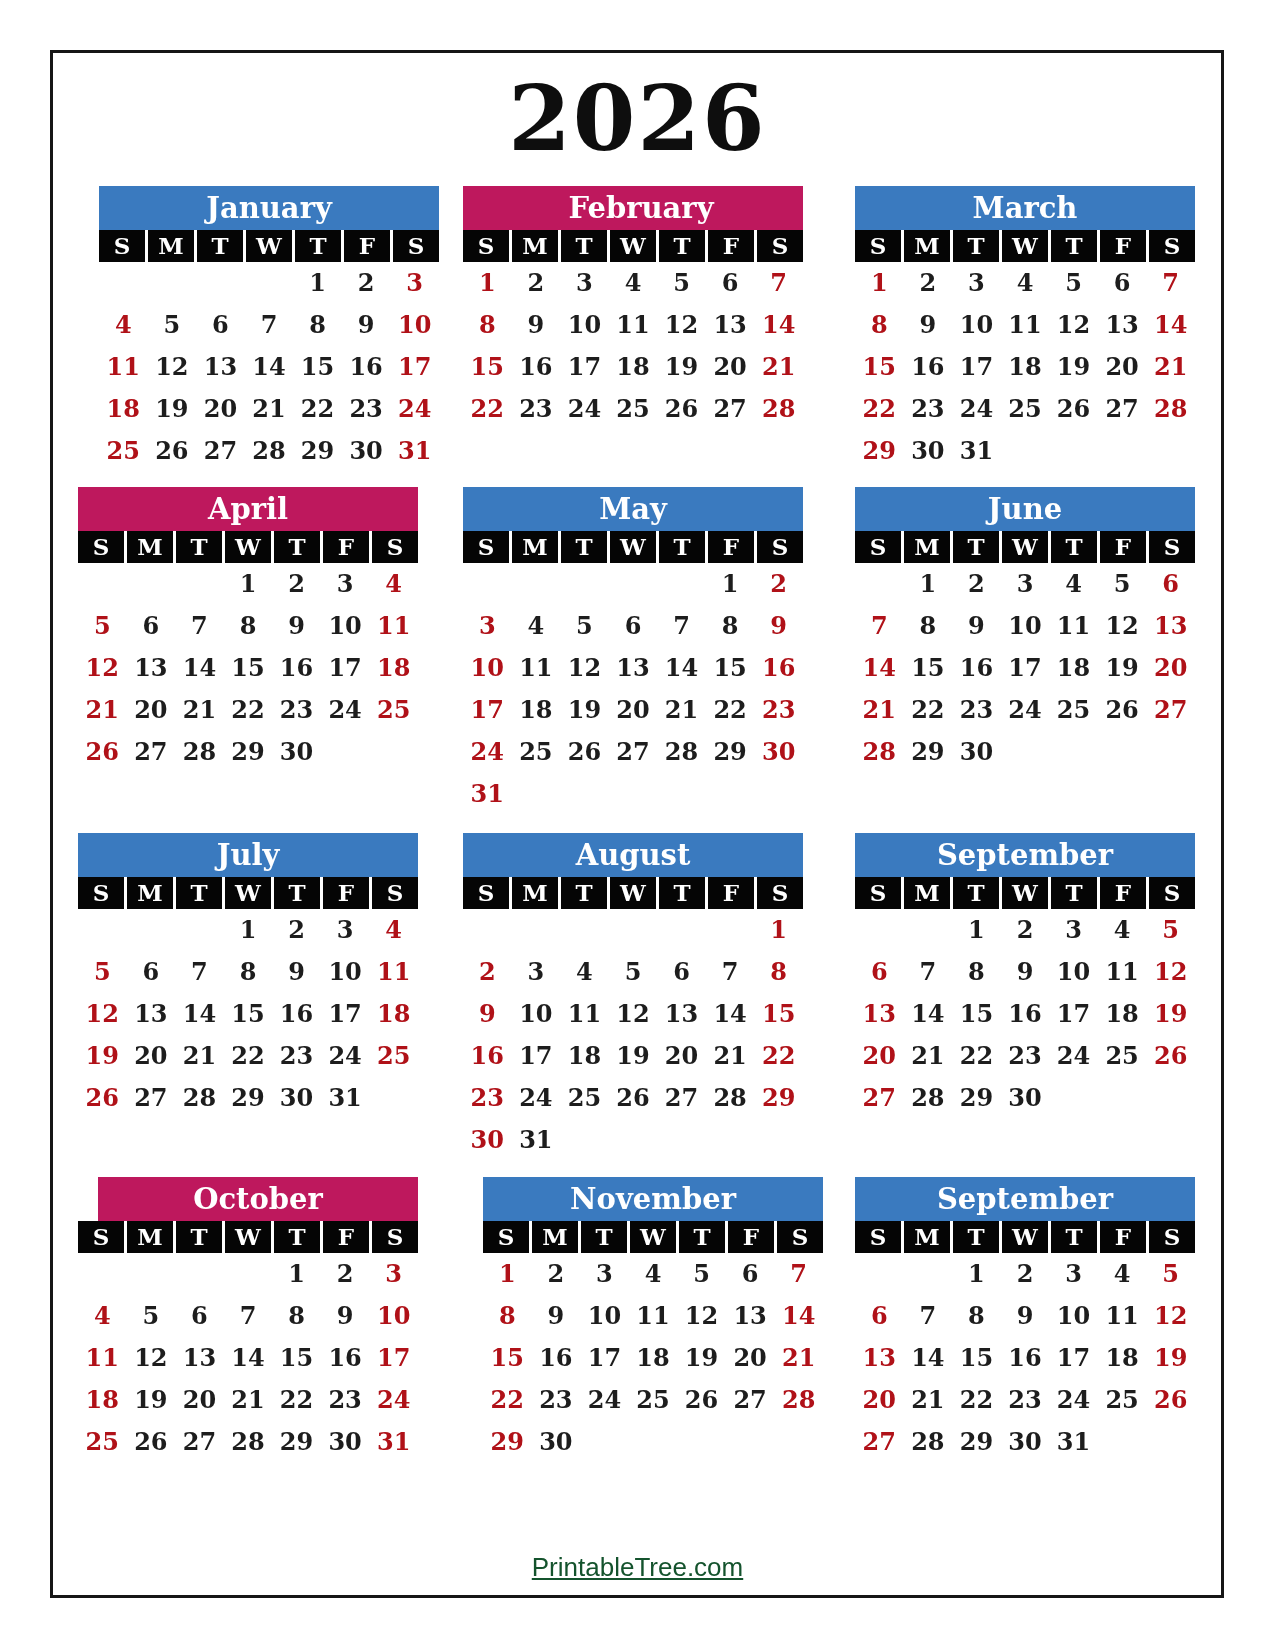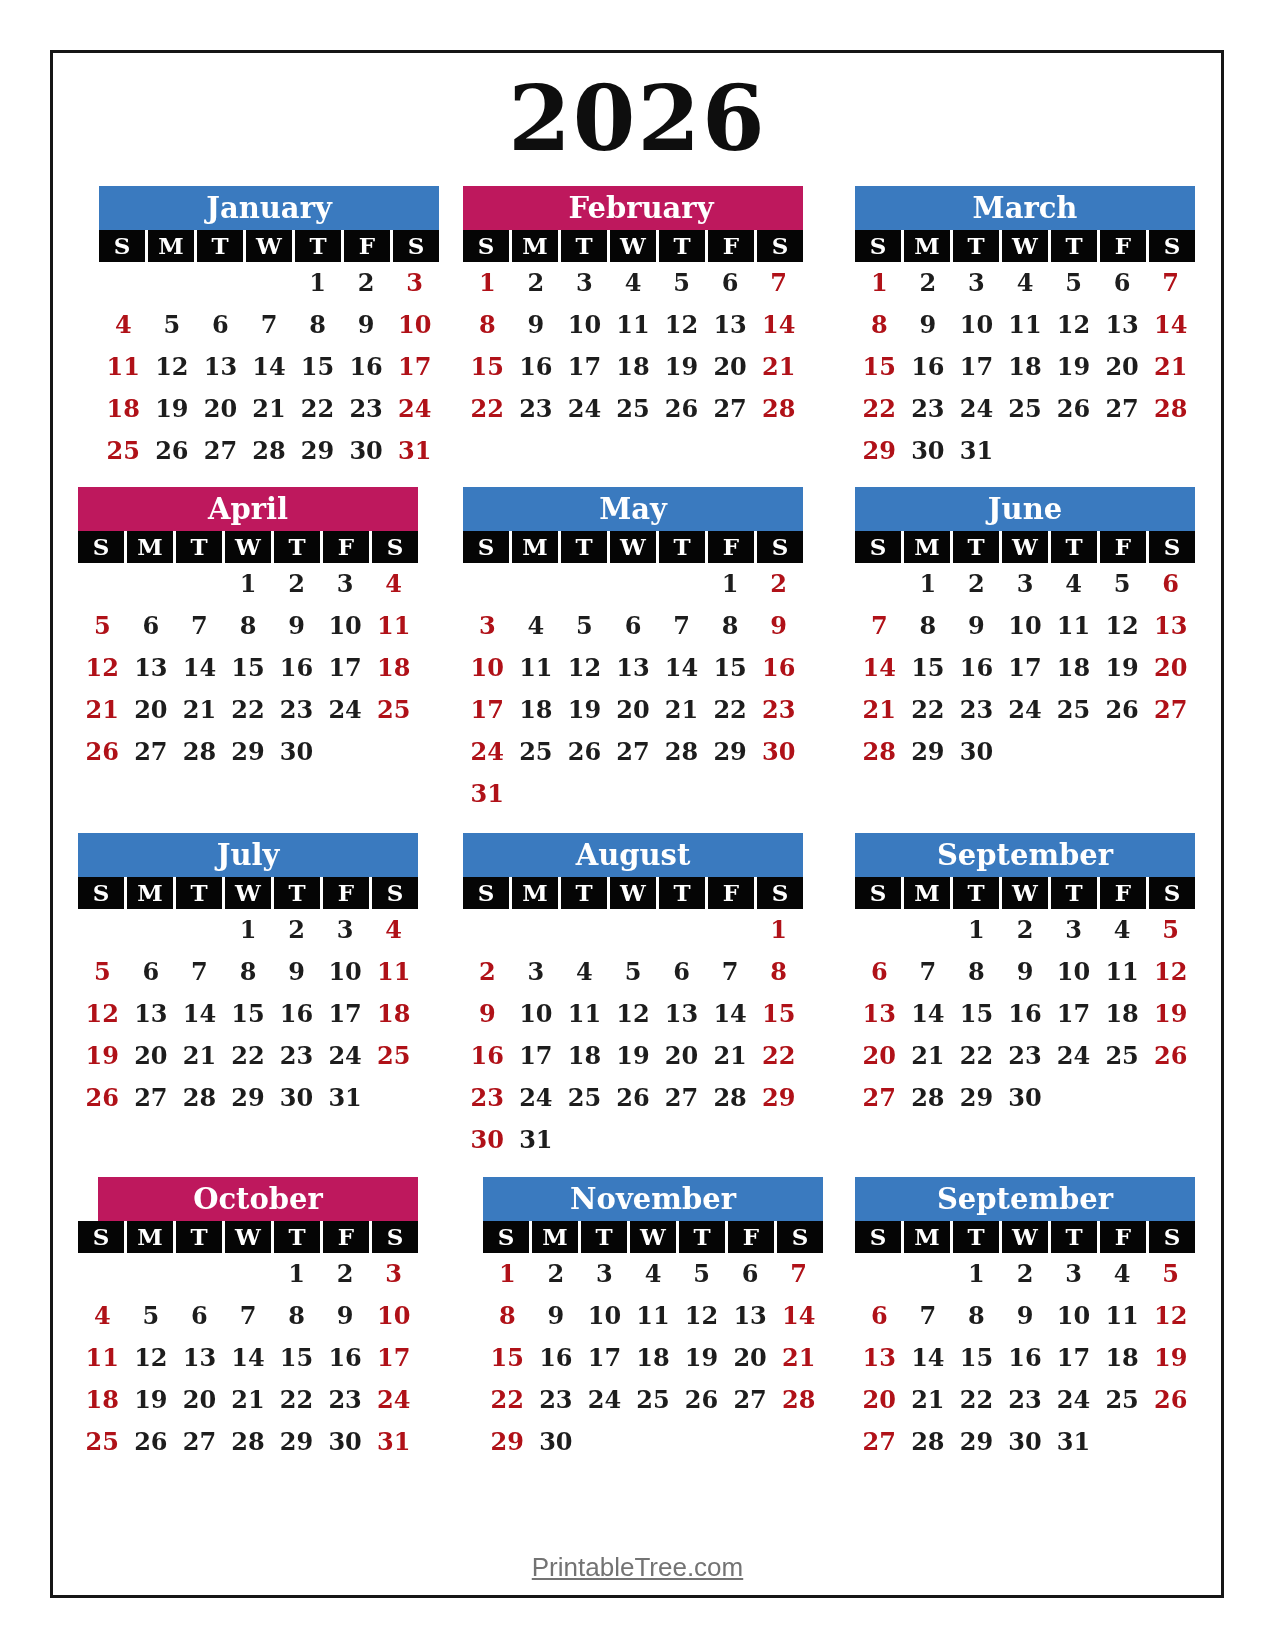--- a/index.html
+++ b/index.html
@@ -42,21 +42,21 @@
     text-align:center;line-height:42px;
     font-size:24px;font-weight:bold;color:#1d1d1d;
   }
   .day.wknd{color:#b01118;}
   .footer{
     position:absolute;left:0;top:1552px;width:100%;
     text-align:center;
     font-family:"Liberation Sans", sans-serif;
     font-size:26px;
   }
-  .footer a{color:#737373;text-decoration:underline;cursor:pointer;}
+  .footer a{color:#14532d;text-decoration:underline;cursor:pointer;}
 </style>
 </head>
 <body>
 
 <div class="page-border"></div>
 
 <div class="year">2026</div>
 
 <div class="months-grid">
     <div class="month" style="left: 78px; top: 186px; margin-left: 21px;">

